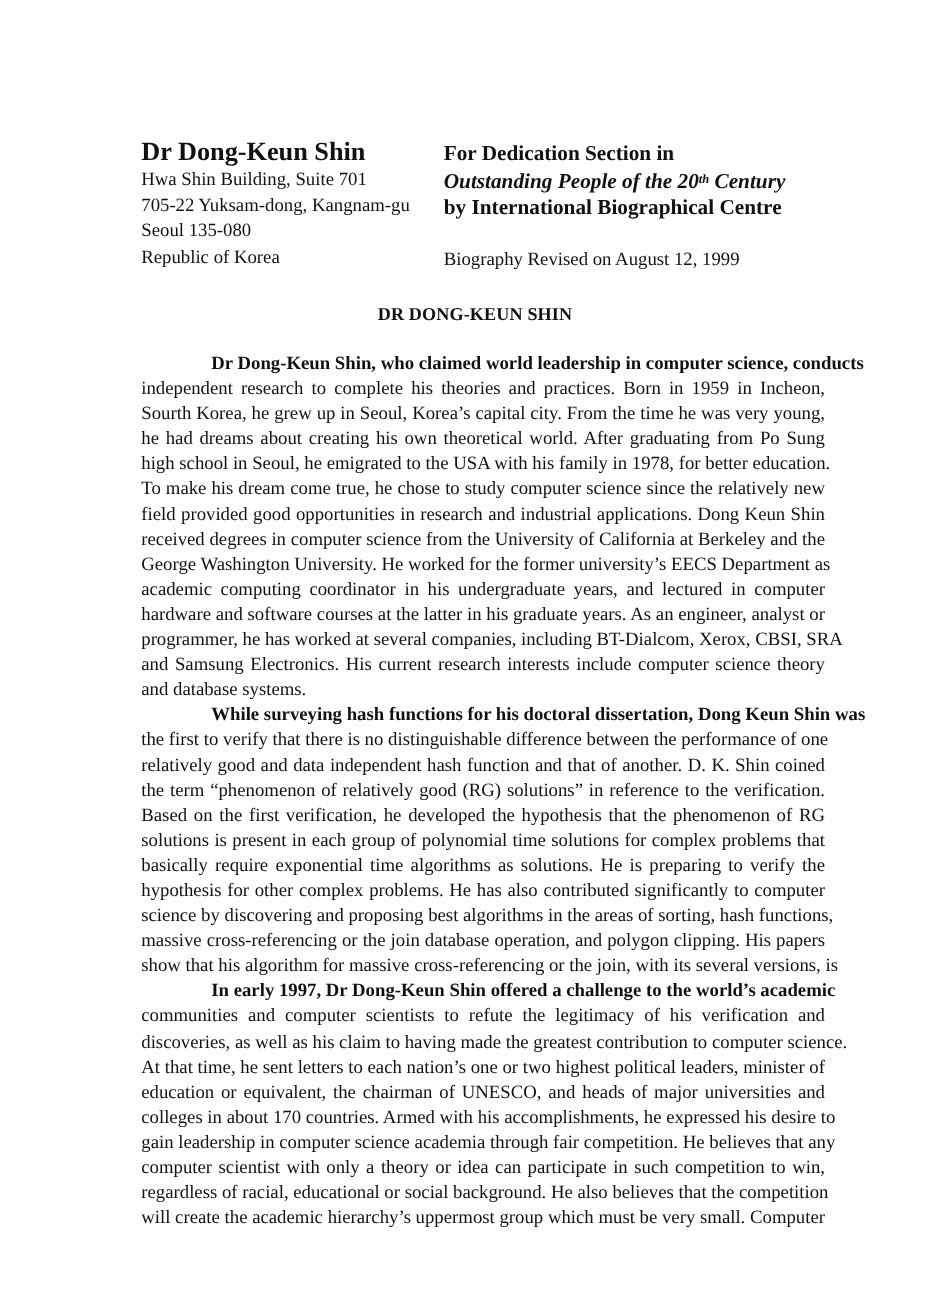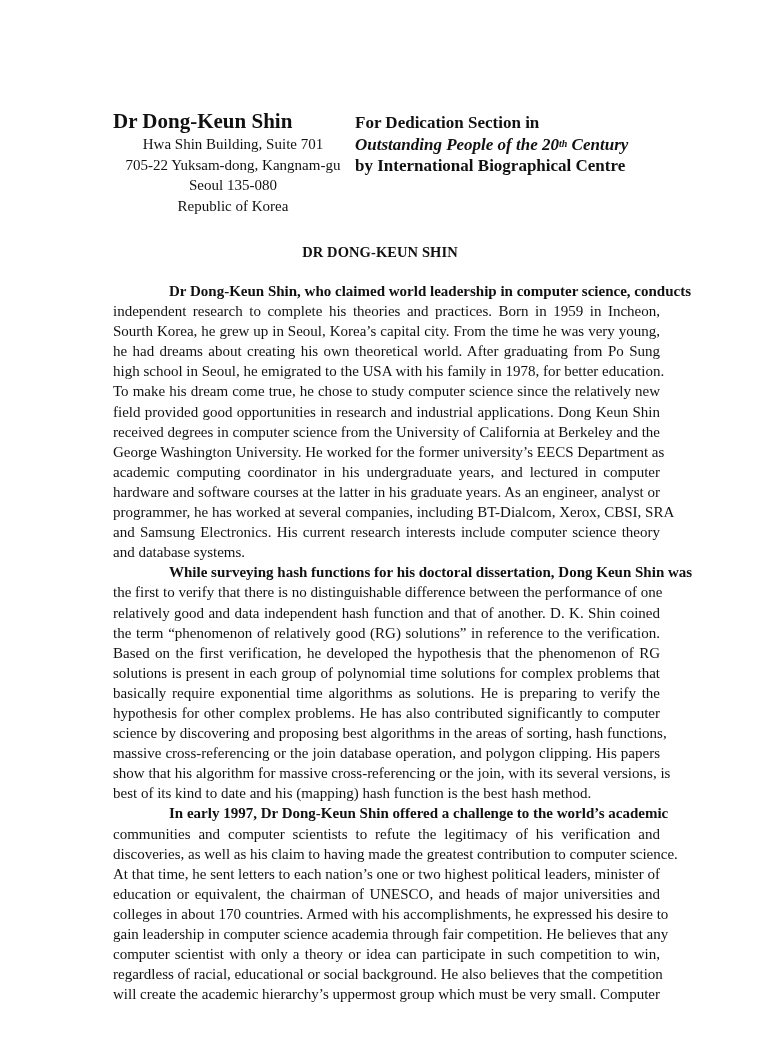--- a/index.html
+++ b/index.html
@@ -2,21 +2,21 @@
 <html><head>
 <meta charset="utf-8">
 <style>
   html, body { margin: 0; padding: 0; background: #ffffff; }
   body { width: 760px; height: 1041px; position: relative; overflow: hidden;
          font-family: "Liberation Serif", "DejaVu Serif", serif; color: #111; }
   .page { position: absolute; left: 0; top: 0; width: 760px; height: 827px; background: #fff; }
   .hdr-left { position: absolute; left: 113px; top: 108px; width: 240px; }
   .hdr-right { position: absolute; left: 355px; top: 108px; width: 320px; }
   .name { font-weight: bold; font-size: 21px; line-height: 26px; margin: 0; }
-  .addr { font-size: 15px; line-height: 20.5px; margin: 0; white-space: nowrap; text-align: center; }
+  .addr { font-size: 15px; line-height: 20.5px; margin: 0; white-space: nowrap; }
   .rt { font-weight: bold; font-size: 17px; line-height: 21.5px; margin: 0; white-space: nowrap; }
   .rt.first { padding-top: 4px; }
   .rt.italic { font-style: italic; }
   .rt sup { font-size: 10px; vertical-align: top; position: relative; top: -1px; font-family: Liberation Serif, serif; }
   .revised { font-size: 15px; line-height: 20px; margin-top: 21px; white-space: nowrap; }
   .title { position: absolute; left: 0; width: 760px; top: 244px; text-align: center;
            font-weight: bold; font-size: 14.5px; letter-spacing: 0.1px; }
   .body { position: absolute; left: 113px; top: 281px; width: 547px; font-size: 15px; line-height: 20.1px; }
   .line { display: block; text-align: justify; text-align-last: justify; white-space: nowrap; height: 20.1px; overflow: visible; }
   .line.last { text-align-last: left; }
@@ -32,20 +32,21 @@
     <p class="addr">Hwa Shin Building, Suite 701</p>
     <p class="addr">705-22 Yuksam-dong, Kangnam-gu</p>
     <p class="addr">Seoul 135-080</p>
     <p class="addr">Republic of Korea</p>
   </div>
 
   <div class="hdr-right">
     <p class="rt first">For Dedication Section in</p>
     <p class="rt italic"><span>Outstanding People of the 20</span><sup>th</sup><span> Century</span></p>
     <p class="rt">by International Biographical Centre</p>
+    <p class="revised">Biography Revised on August 12, 1999</p>
   </div>
 
   <div class="title">DR DONG-KEUN SHIN</div>
 
   <div class="body" id="body-text">
       <div>
         <span class="line indent">Dr Dong-Keun Shin, who claimed world leadership in computer science, conducts</span>
         <span class="line">independent research to complete his theories and practices.  Born in 1959 in Incheon,</span>
         <span class="line">Sourth Korea, he grew up in Seoul, Korea’s capital city.   From the time he was very young,</span>
         <span class="line">he had dreams about creating his own theoretical world.  After graduating from Po Sung</span>
@@ -65,21 +66,20 @@
         <span class="line">the first to verify that there is no distinguishable difference between the performance of one</span>
         <span class="line">relatively good and data independent hash function and that of another.   D. K. Shin coined</span>
         <span class="line">the term “phenomenon of relatively good (RG) solutions” in reference to the verification.</span>
         <span class="line">Based on the first verification, he developed the hypothesis that the phenomenon of RG</span>
         <span class="line">solutions is present in each group of polynomial time solutions for complex problems that</span>
         <span class="line">basically require exponential time algorithms as solutions.  He is preparing to verify the</span>
         <span class="line">hypothesis for other complex problems.  He has also contributed significantly to computer</span>
         <span class="line">science by discovering and proposing best algorithms in the areas of sorting, hash functions,</span>
         <span class="line">massive cross-referencing or the join database operation, and polygon clipping.   His papers</span>
         <span class="line">show that his algorithm for massive cross-referencing or the join, with its several versions, is</span>
-        <span class="line last">best of its kind to date and his (mapping) hash function is the best hash method.</span>
       </div>
       <div>
         <span class="line indent">In early 1997, Dr Dong-Keun Shin offered a challenge to the world’s academic</span>
         <span class="line">communities and computer scientists to refute the legitimacy of his verification and</span>
         <span class="line">discoveries, as well as his claim to having made the greatest contribution to computer science.</span>
         <span class="line">At that time, he sent letters to each nation’s one or two highest political leaders, minister of</span>
         <span class="line">education or equivalent, the chairman of UNESCO, and heads of major universities and</span>
         <span class="line">colleges in about 170 countries.   Armed with his accomplishments, he expressed his desire to</span>
         <span class="line">gain leadership in computer science academia through fair competition.   He believes that any</span>
         <span class="line">computer scientist with only a theory or idea can participate in such competition to win,</span>

